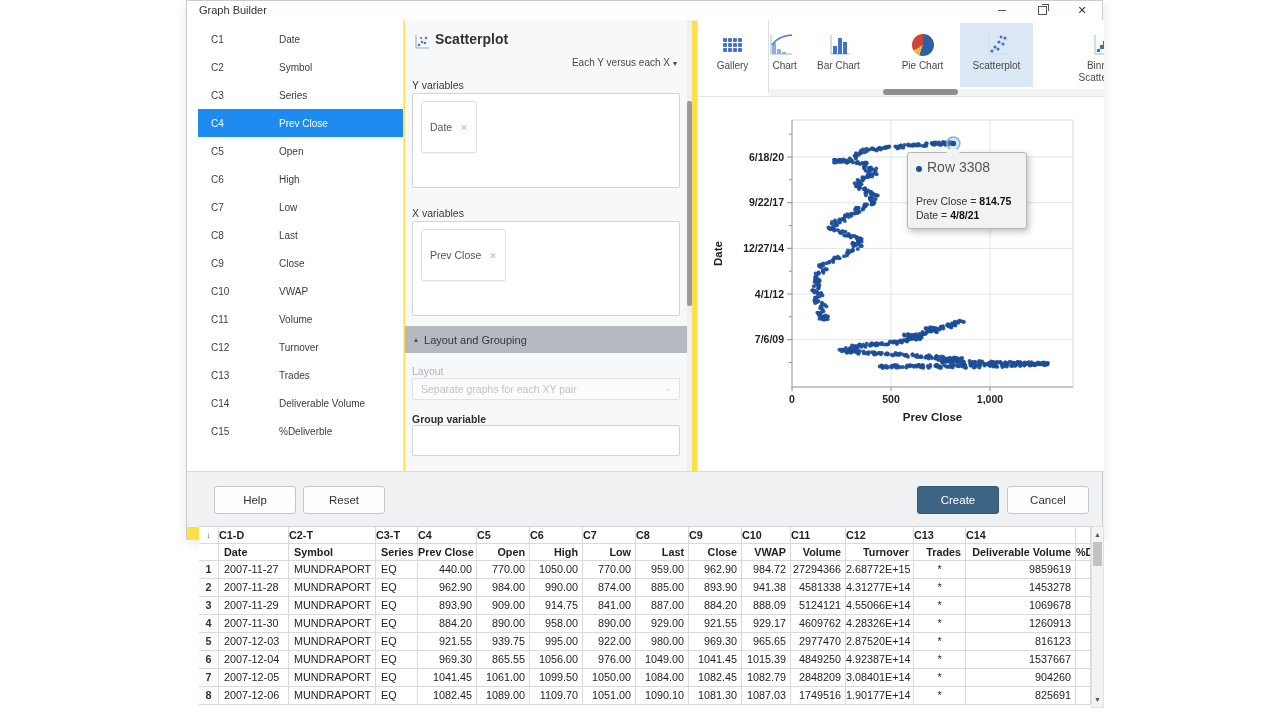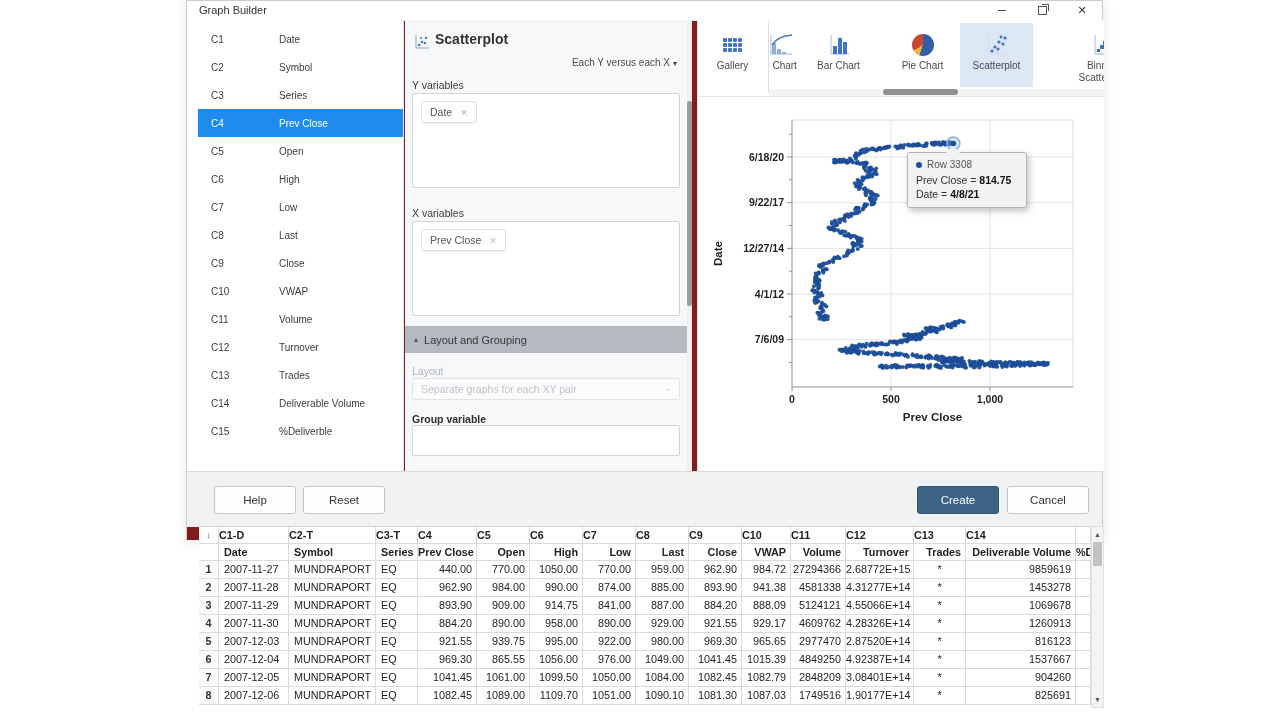--- a/index.html
+++ b/index.html
@@ -1,18 +1,18 @@
 <!DOCTYPE html>
 <html><head>
 <meta charset="utf-8">
 <style>
   html,body{margin:0;padding:0;background:#fff;width:1280px;height:720px;overflow:hidden;
     font-family:"Liberation Sans",sans-serif;-webkit-font-smoothing:antialiased}
   .page{position:relative;width:1280px;height:720px;background:#fff}
-  .window{position:absolute;left:186px;top:0;width:917px;height:540px;background:#7f1d1d;
+  .window{position:absolute;left:186px;top:0;width:917px;height:540px;background:#fde047;
     border:1px solid #c9cdd2;border-bottom:none;box-shadow:0 2px 12px rgba(0,0,0,.10);box-sizing:border-box}
   
   .titlebar{position:absolute;left:0;top:0;right:0;height:19px;background:#fff;border-bottom:1px solid #e7e9eb}
   .title{position:absolute;left:12px;top:3px;font-size:11px;color:#333}
   .winctl{position:absolute;right:0;top:0;height:19px;display:flex}
   .ctl{width:40px;height:19px;display:flex;align-items:center;justify-content:center;cursor:default}
   .dash{display:inline-block;width:8px;height:1px;background:#555}
   .rbox{display:inline-block;width:7px;height:7px;border:1px solid #555;position:relative}
   .rbox:before{content:"";position:absolute;right:-3px;top:-3px;width:6px;height:6px;
     border-top:1px solid #555;border-right:1px solid #555}
@@ -26,21 +26,21 @@
   .col-row.selected{background:#1e8bf0;color:#fff}
   
   .mid-panel{position:absolute;left:218px;top:19px;width:282px;height:451px;background:#f7f8fa;font-size:11px;color:#333}
   .mid-panel *{box-sizing:border-box}
   .sp-title{position:absolute;left:30px;top:11px;font-size:14px;font-weight:600;color:#333}
   .sp-icon{position:absolute;left:9px;top:14px;width:16px;height:16px}
   .mode{position:absolute;right:10px;top:37px;font-size:10px;color:#4a4a4a}
   .mode .caret{font-size:8px;color:#444;margin-left:3px}
   .flabel{position:absolute;left:7px;font-size:10.5px;color:#3a3a3a}
   .varbox{position:absolute;left:7px;width:268px;height:95px;background:#fff;border:1px solid #d4d4d4;border-radius:2px}
-  .chip{display:inline-block;margin:7px 0 0 8px;padding:4px 8px;border:1px solid #e1e1e1;border-radius:3px;
+  .chip{display:inline-block;margin:7px 0 0 8px;padding:19px 8px;border:1px solid #e1e1e1;border-radius:3px;
     font-size:10.5px;color:#555;background:#fff;box-shadow:0 1px 1px rgba(0,0,0,.05)}
   .chip .x{color:#b9b9b9;margin-left:8px;font-size:9px}
   .secbar{position:absolute;left:0;top:306px;width:282px;height:27px;background:#b5bac1;
     display:flex;align-items:center;padding-left:9px;color:#33383d;font-size:11px}
   .secbar .tri{font-size:8px;margin-right:6px;color:#4d5257}
   .lay-lbl{position:absolute;left:7px;top:345px;color:#b0b4b9;font-size:10.5px}
   .lay-sel{position:absolute;left:7px;top:358px;width:268px;height:22px;background:#fafbfc;border:1px solid #e3e3e3;
     border-radius:2px;color:#c0c3c7;font-size:10.5px;line-height:20px;padding-left:8px}
   .lay-sel .caret{position:absolute;right:8px;top:0;color:#cccccc;font-size:8px;line-height:20px}
   .grp-lbl{position:absolute;left:7px;top:393px;color:#2f2f2f;font-size:10.5px;font-weight:600}
@@ -58,21 +58,21 @@
   .g-scrollbar i{position:absolute;left:114px;top:0;width:75px;height:6px;background:#8f8f8f;border-radius:3px}
   .icon-grid{display:grid;grid-template-columns:repeat(4,4px);grid-gap:1px}
   .icon-grid b{width:4px;height:4px;background:#4472c4;border-radius:1px}
   .icon-pie{width:22px;height:22px;border-radius:50%;
     background:conic-gradient(#2f5fa5 0deg 200deg,#f0b73c 200deg 240deg,#cf4436 240deg 360deg)}
   .chart{position:absolute;left:0;top:76px;width:406px;height:375px;border-top:1px solid #e6e6e6}
   .tooltip{position:absolute;left:209px;top:55px;width:102px;background:#f2f2f2;border:1px solid #b5b5b5;
     border-radius:3px;box-shadow:2px 3px 7px rgba(0,0,0,.25);padding:6px 8px;font-size:10.5px;color:#333}
   .tooltip .tt-ptr{position:absolute;left:38px;top:-7px;width:0;height:0;
     border-left:7px solid transparent;border-right:7px solid transparent;border-bottom:7px solid #f2f2f2}
-  .tt-row1{color:#555;font-size:10px;margin-bottom:3px}
+  .tt-row1{color:#555;font-size:14px;margin-bottom:19px}
   .tt-dot{display:inline-block;width:6px;height:6px;border-radius:50%;background:#1c4d99;margin-right:5px}
   .tt-line{line-height:14px}
   .tt-line b{color:#111}
   
   .footer{position:absolute;left:0;top:470px;right:0;height:55px;background:#f0f1f3;border-top:1px solid #dadada}
   .btn{position:absolute;top:14px;width:82px;height:28px;border:1px solid #c6c6c6;border-radius:3px;background:#fdfdfd;
     font-size:11.5px;color:#333;text-align:center;line-height:26px;box-sizing:border-box;cursor:default}
   .btn.help{left:27px}.btn.reset{left:116px}
   .btn.create{left:730px;background:#3d6385;border-color:#35566f;color:#fff}
   .btn.cancel{left:820px}

